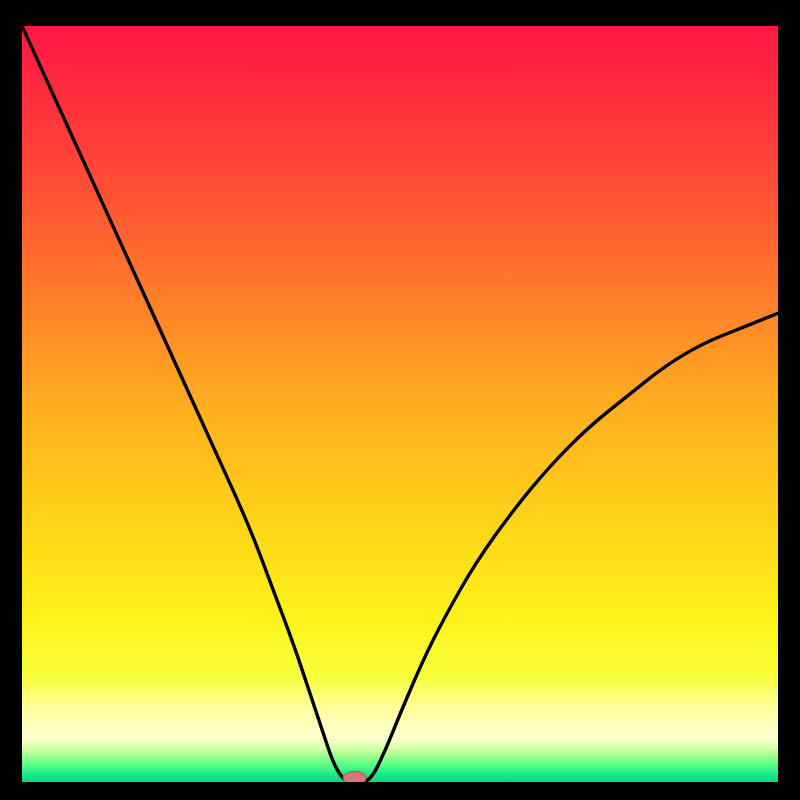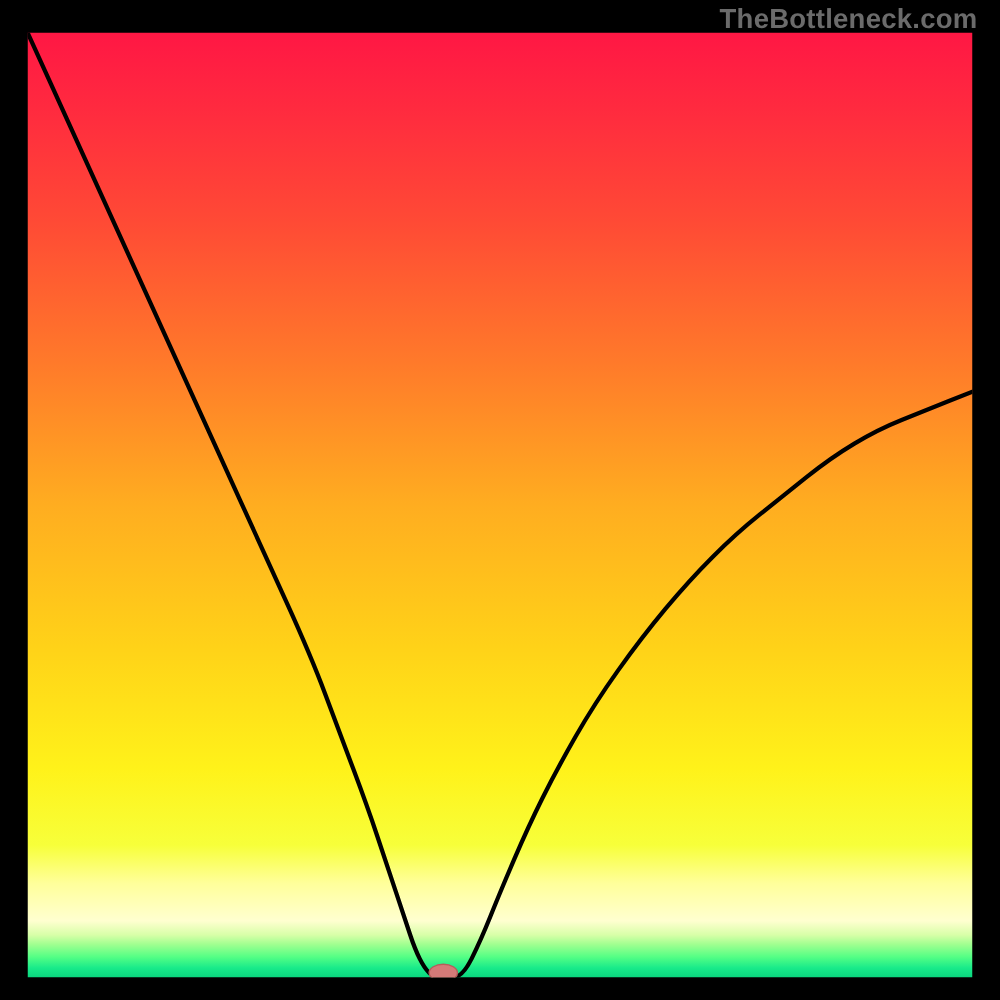--- a/index.html
+++ b/index.html
@@ -33,21 +33,20 @@
     top: 26px;
     width: 756px;
     height: 756px;
     display: block;
   }
 </style>
 </head>
 <body>
 
 <div class="frame">
-  <div class="watermark">TheBottleneck.com</div>
 
   <svg class="plot" viewBox="0 0 100 100" preserveAspectRatio="none">
     <defs>
       <linearGradient id="bg-grad" x1="0" y1="0" x2="0" y2="1">
           <stop offset="0.00%" stop-color="#ff1744"></stop>
           <stop offset="8.00%" stop-color="#ff2a3f"></stop>
           <stop offset="20.00%" stop-color="#ff4a35"></stop>
           <stop offset="35.00%" stop-color="#ff7a2a"></stop>
           <stop offset="50.00%" stop-color="#ffad20"></stop>
           <stop offset="65.00%" stop-color="#ffd218"></stop>

